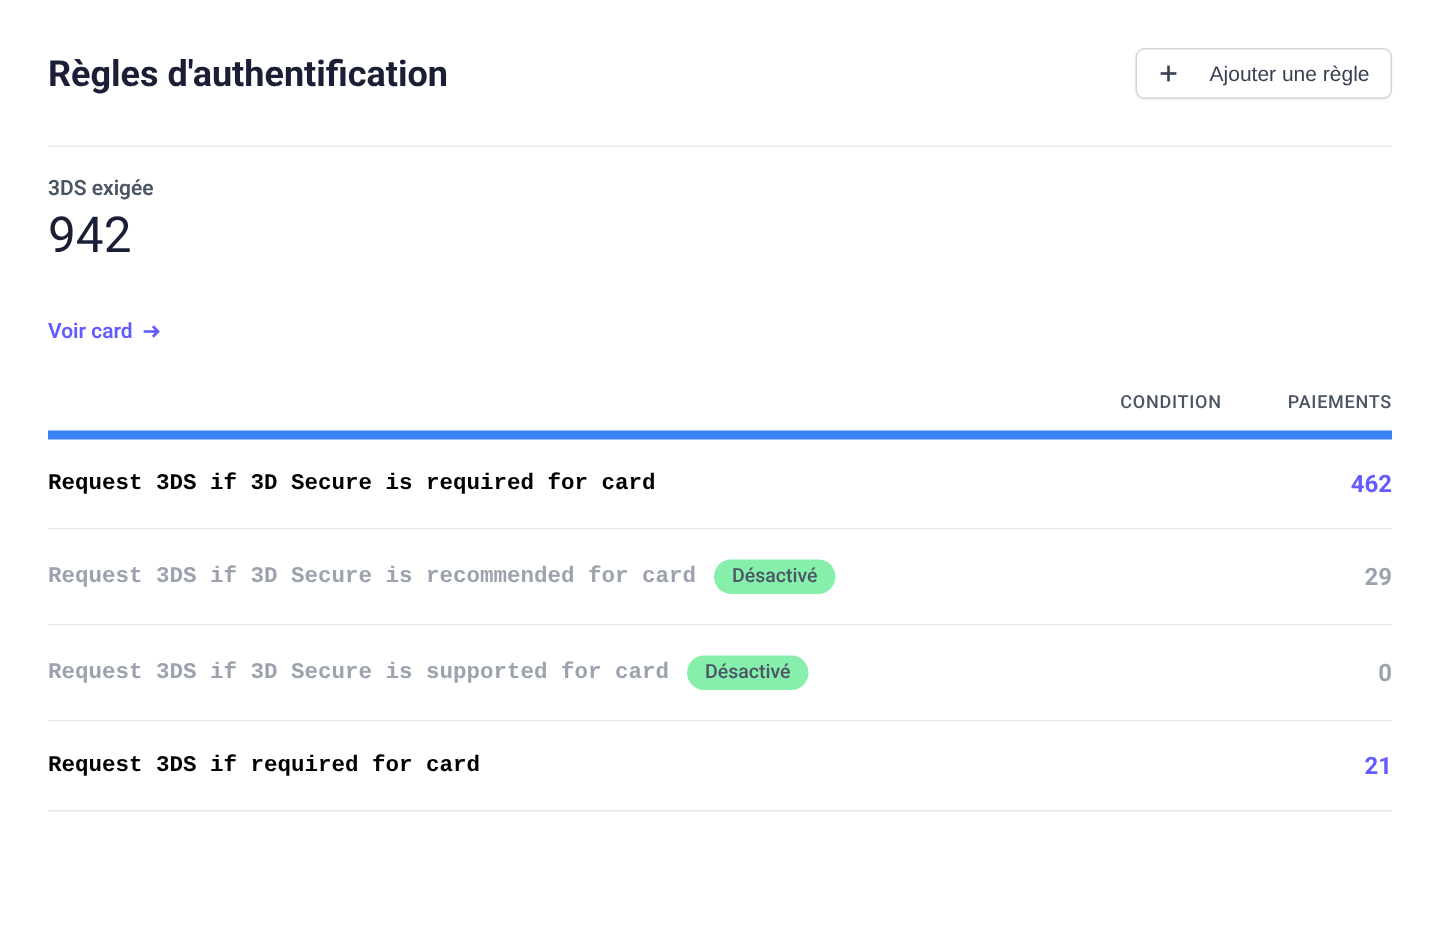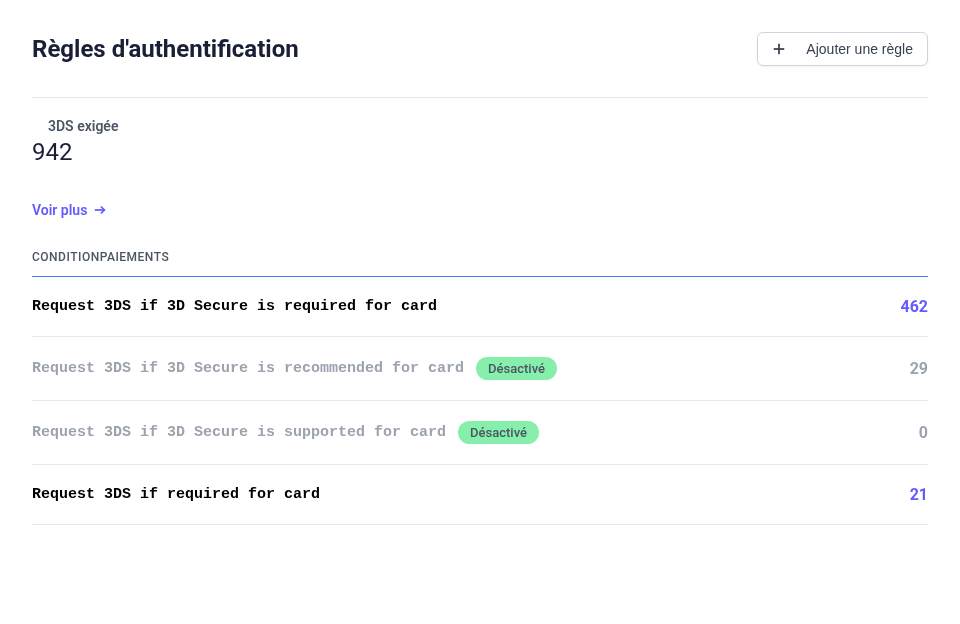--- a/index.html
+++ b/index.html
@@ -49,24 +49,23 @@
       height: 14px;
     }
     .stats {
       padding: 20px 0 16px 0;
     }
     .stat-label {
       font-size: 14px;
       font-weight: 600;
       color: #4b5563;
       margin-bottom: 4px;
-      margin-left: 16px;
     }
     .stat-value {
-      font-size: 24px;
+      font-size: 33px;
       font-weight: 400;
       color: #1a1f36;
     }
     .see-more {
       display: inline-flex;
       align-items: center;
       gap: 6px;
       color: #635bff;
       font-size: 14px;
       font-weight: 600;
@@ -74,23 +73,24 @@
       margin-top: 20px;
       margin-bottom: 32px;
       cursor: pointer;
     }
     .see-more svg {
       width: 14px;
       height: 14px;
     }
     .table-header {
       display: flex;
-      justify-content: flex-start;
+      justify-content: flex-end;
       padding-bottom: 12px;
-      border-bottom: 1px solid #3b82f6;
+      border-bottom: 6px solid #3b82f6;
+      gap: 44px;
     }
     .th {
       font-size: 12px;
       font-weight: 500;
       color: #4b5563;
       letter-spacing: 0.5px;
     }
     .row {
       display: flex;
       justify-content: space-between;
@@ -143,21 +143,21 @@
       <span>Ajouter une règle</span>
     </button>
   </div>
 
   <div class="stats">
     <div class="stat-label">3DS exigée</div>
     <div class="stat-value">942</div>
   </div>
 
   <a class="see-more">
-    <span>Voir plus</span>
+    <span>Voir card</span>
     <svg viewBox="0 0 16 16" fill="none" stroke="currentColor" stroke-width="2">
       <line x1="2" y1="8" x2="13" y2="8"></line>
       <polyline points="9,4 13,8 9,12"></polyline>
     </svg>
   </a>
 
   <div class="table-header">
     <span class="th">CONDITION</span>
     <span class="th">PAIEMENTS</span>
   </div>

